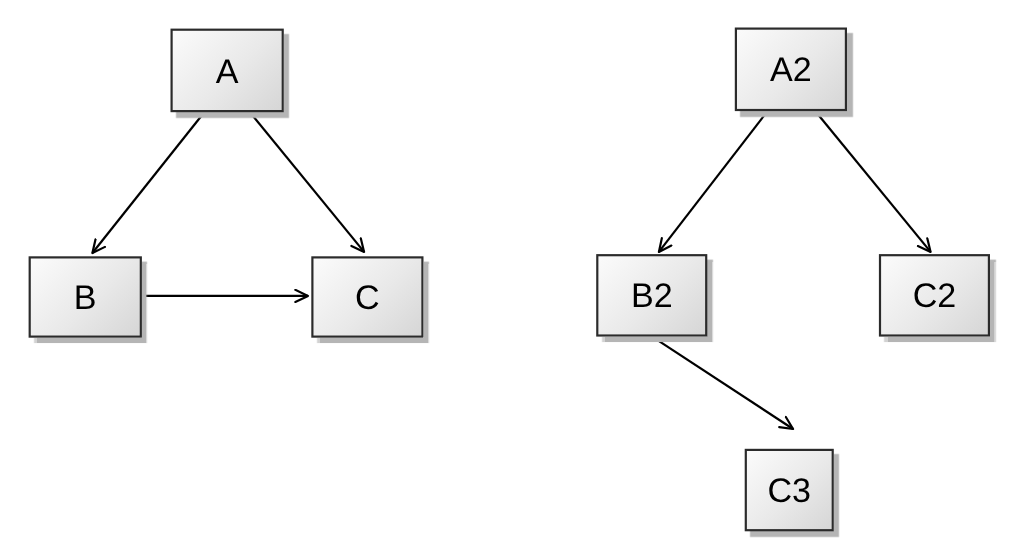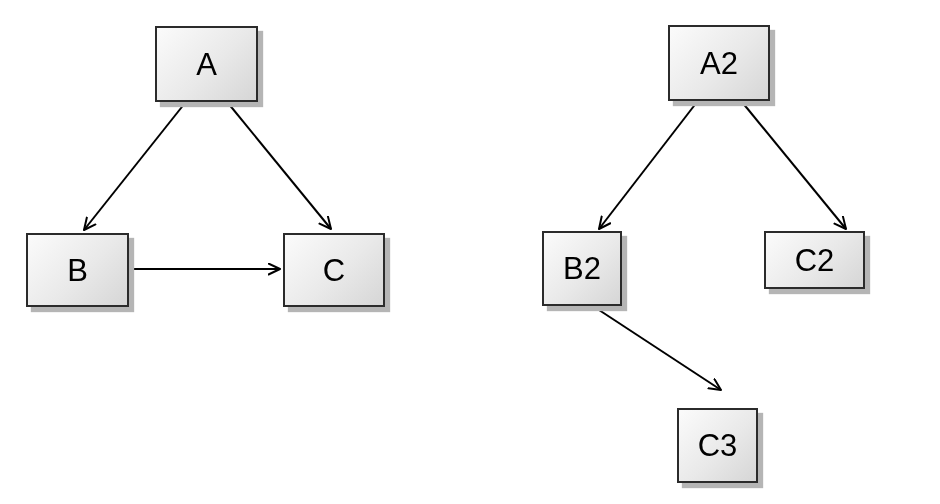--- a/index.html
+++ b/index.html
@@ -66,23 +66,23 @@
   <div class="node" style="left: 26px; top: 233px; width: 103px; height: 74px;">
     <span class="node-label">B</span>
   </div>
   <div class="node" style="left: 283px; top: 233px; width: 102px; height: 74px;">
     <span class="node-label">C</span>
   </div>
 
   <div class="node" style="left: 668px; top: 25px; width: 102px; height: 76px; text-align: center;">
     <span class="node-label">A2</span>
   </div>
-  <div class="node" style="left: 542px; top: 231px; width: 80px; height: 75px;">
+  <div class="node" style="left: 542px; top: 231px; width: 101px; height: 75px;">
     <span class="node-label">B2</span>
   </div>
-  <div class="node" style="left: 764px; top: 231px; width: 101px; height: 58px;">
+  <div class="node" style="left: 799px; top: 231px; width: 101px; height: 75px;">
     <span class="node-label">C2</span>
   </div>
   <div class="node" style="left: 677px; top: 408px; width: 81px; height: 75px;">
     <span class="node-label">C3</span>
   </div>
 
 </div>
 
 </body></html>

